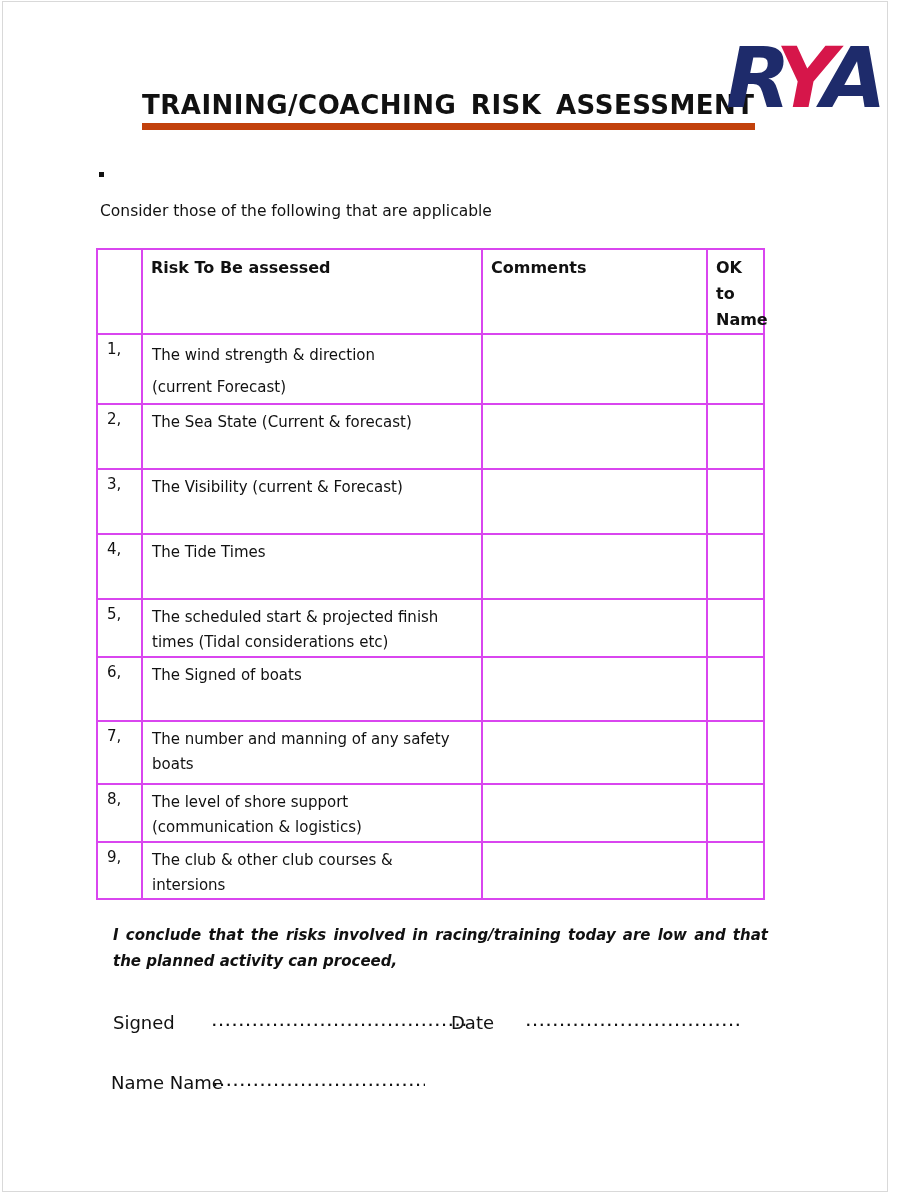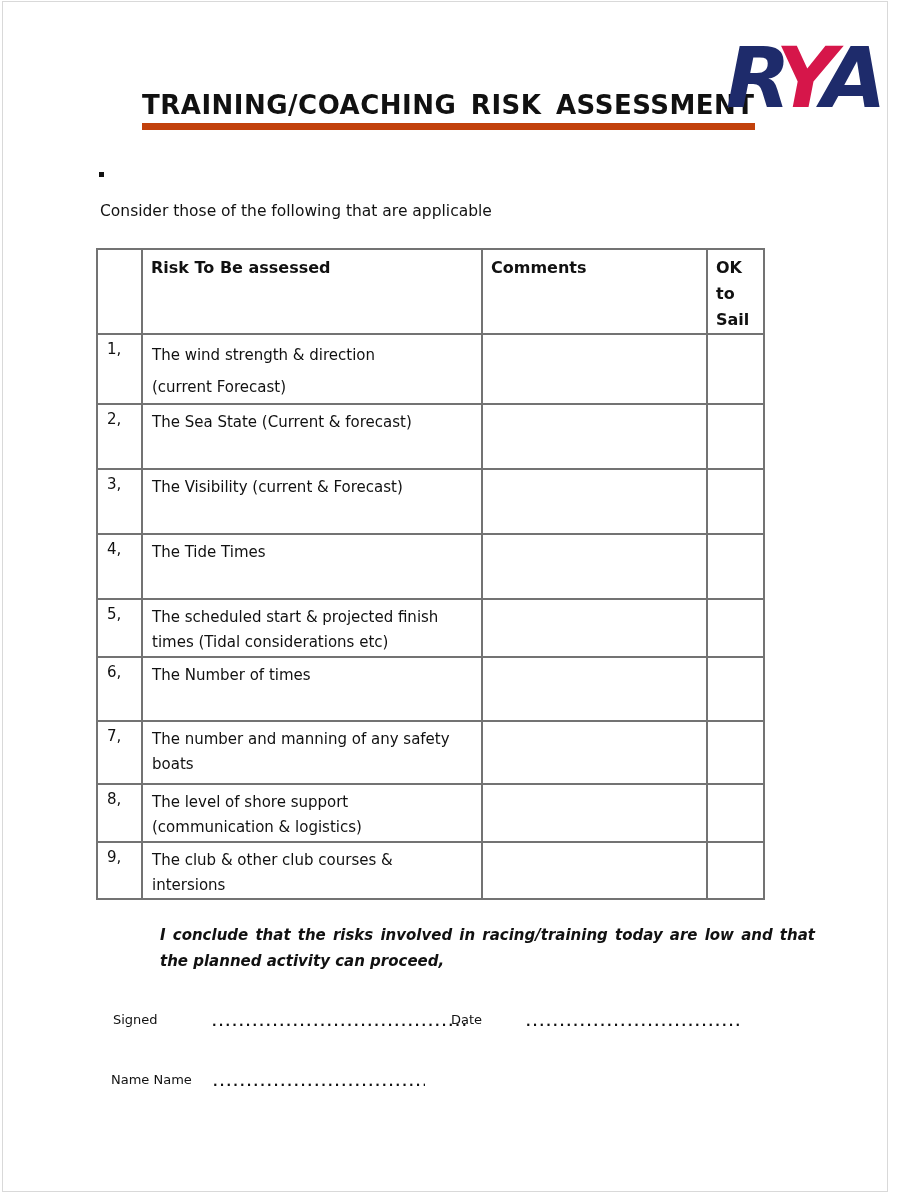--- a/index.html
+++ b/index.html
@@ -28,45 +28,45 @@
   .bullet-text { position:absolute; left:124px; top:160px; font-size:15px;
                  font-weight:bold; font-style:italic; }
   .bullet-text .u { text-decoration:underline; text-underline-offset:2px; }
 
   
   .intro { position:absolute; left:97px; top:200px; font-size:15.5px; }
 
   
   table.risk-table { position:absolute; left:93px; top:246px; width:667px;
                      border-collapse:collapse; table-layout:fixed; }
-  .risk-table th, .risk-table td { border:2px solid #737373; vertical-align:top;
+  .risk-table th, .risk-table td { border:2px solid #d946ef; vertical-align:top;
                                    text-align:left; font-size:15px; }
   .risk-table thead tr { height:84px; }
   .risk-table thead th { font-weight:bold; font-size:16px; line-height:26px;
                          padding:5px 4px 0 8px; }
   .risk-table tbody tr:nth-child(1){height:65px;}
   .risk-table tbody tr:nth-child(2){height:65px;}
   .risk-table tbody tr:nth-child(3){height:65px;}
   .risk-table tbody tr:nth-child(4){height:65px;}
   .risk-table tbody tr:nth-child(5){height:58px;}
   .risk-table tbody tr:nth-child(6){height:64px;}
   .risk-table tbody tr:nth-child(7){height:63px;}
   .risk-table tbody tr:nth-child(8){height:58px;}
   .risk-table tbody tr:nth-child(9){height:55px;}
   .c-num-cell { padding:5px 0 0 9px; }
   .c-risk-cell { white-space:pre-line; line-height:25px; padding:5px 4px 0 9px;margin-left:19px; }
   .risk-table tbody tr:nth-child(1) .c-risk-cell { line-height:32px; padding-top:4px; }
 
   
   .conclusion { position:absolute; left:110px; top:920px; width:655px;
                 font-size:15px; font-weight:bold; font-style:italic;
-                line-height:26px; text-align:justify;margin-left:47px; }
+                line-height:26px; text-align:justify; }
 
   
-  .sig-label { position:absolute; font-size:13px; }
+  .sig-label { position:absolute; font-size:18px; }
   .signed-label { left:110px; top:1010px; }
   .date-label  { left:448px; top:1010px; }
   .print-label { left:108px; top:1070px; }
   .dots { position:absolute; font-size:12px; font-weight:bold; letter-spacing:2.2px;
           overflow:hidden; white-space:nowrap; height:16px; }
   .dots-signed { left:209px; top:1013px; width:256px; }
   .dots-date   { left:523px; top:1013px; width:216px; }
   .dots-print  { left:210px; top:1073px; width:212px; }
 </style>
 </head>
@@ -91,21 +91,21 @@
       <col style="width:45px">
         <col style="width:340px">
         <col style="width:225px">
         <col style="width:57px">
     </colgroup>
     <thead>
       <tr>
         <th class="c-num-cell"></th>
         <th>Risk To Be assessed</th>
         <th>Comments</th>
-        <th>OK to Sail</th>
+        <th>OK to Name</th>
       </tr>
     </thead>
     <tbody>
       <tr>
         <td class="c-num-cell">1,</td>
         <td class="c-risk-cell">The wind strength &amp; direction
 (current Forecast)</td>
         <td></td>
         <td></td>
       </tr>
@@ -129,21 +129,21 @@
       </tr>
       <tr>
         <td class="c-num-cell">5,</td>
         <td class="c-risk-cell">The scheduled start &amp; projected finish
 times (Tidal considerations etc)</td>
         <td></td>
         <td></td>
       </tr>
       <tr>
         <td class="c-num-cell">6,</td>
-        <td class="c-risk-cell">The Number of times</td>
+        <td class="c-risk-cell">The Signed of boats</td>
         <td></td>
         <td></td>
       </tr>
       <tr>
         <td class="c-num-cell">7,</td>
         <td class="c-risk-cell">The number and manning of any safety
 boats</td>
         <td></td>
         <td></td>
       </tr>

